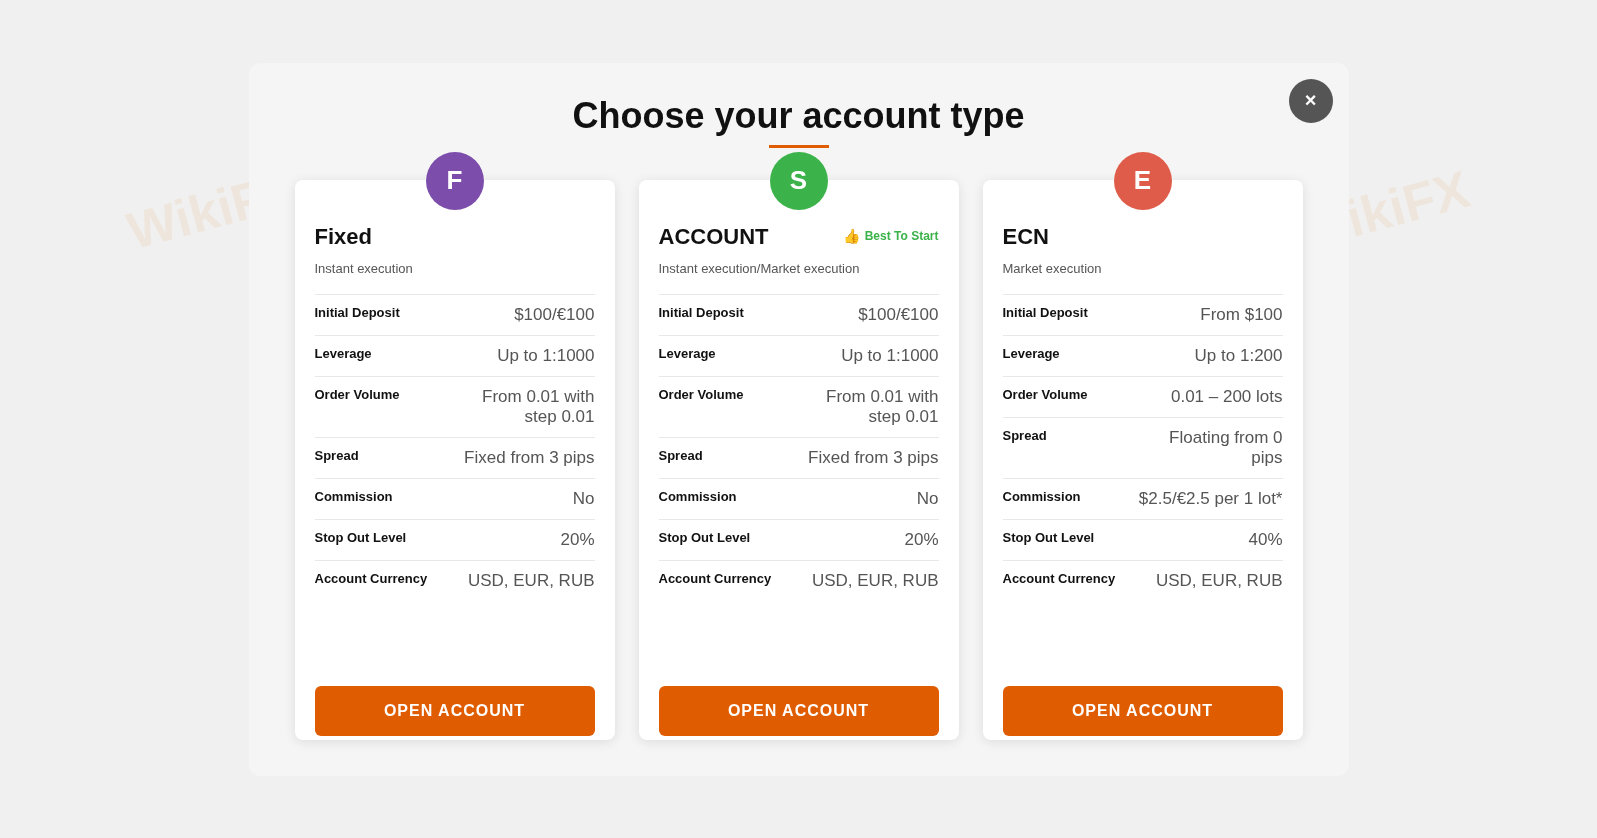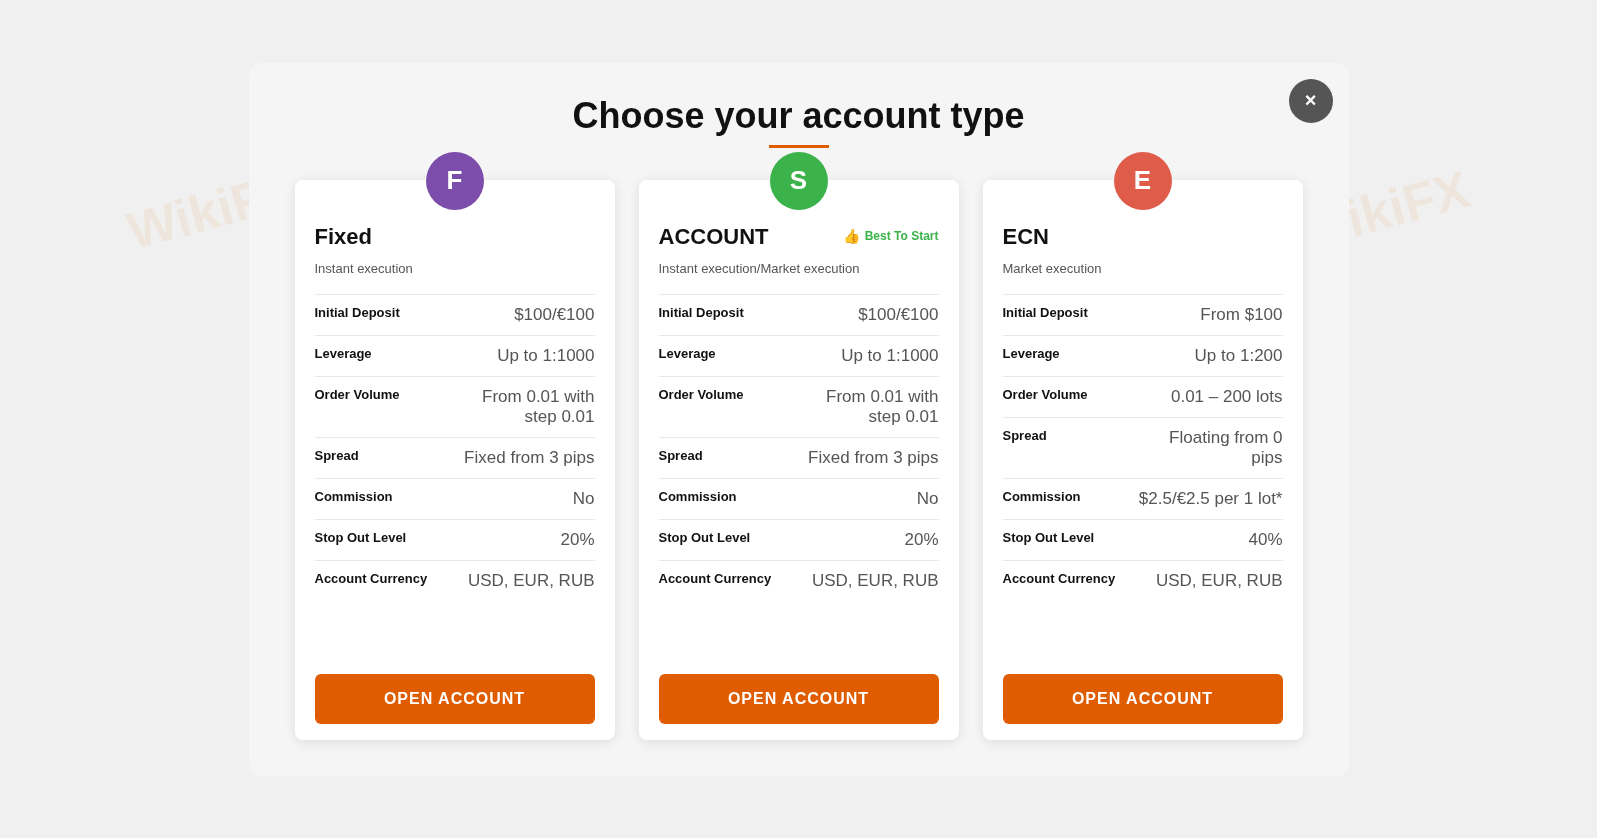--- a/index.html
+++ b/index.html
@@ -176,21 +176,21 @@
 
     .row-value {
       font-size: 17px;
       color: #555;
       text-align: right;
       flex: 1;
     }
 
     .card-footer {
       margin-top: auto;
-      padding: 20px 0 16px;
+      padding: 20px 0 4px;
     }
 
     .open-account-btn {
       display: block;
       width: 100%;
       padding: 16px;
       background: #e05c00;
       color: #fff;
       font-size: 16px;
       font-weight: 900;

